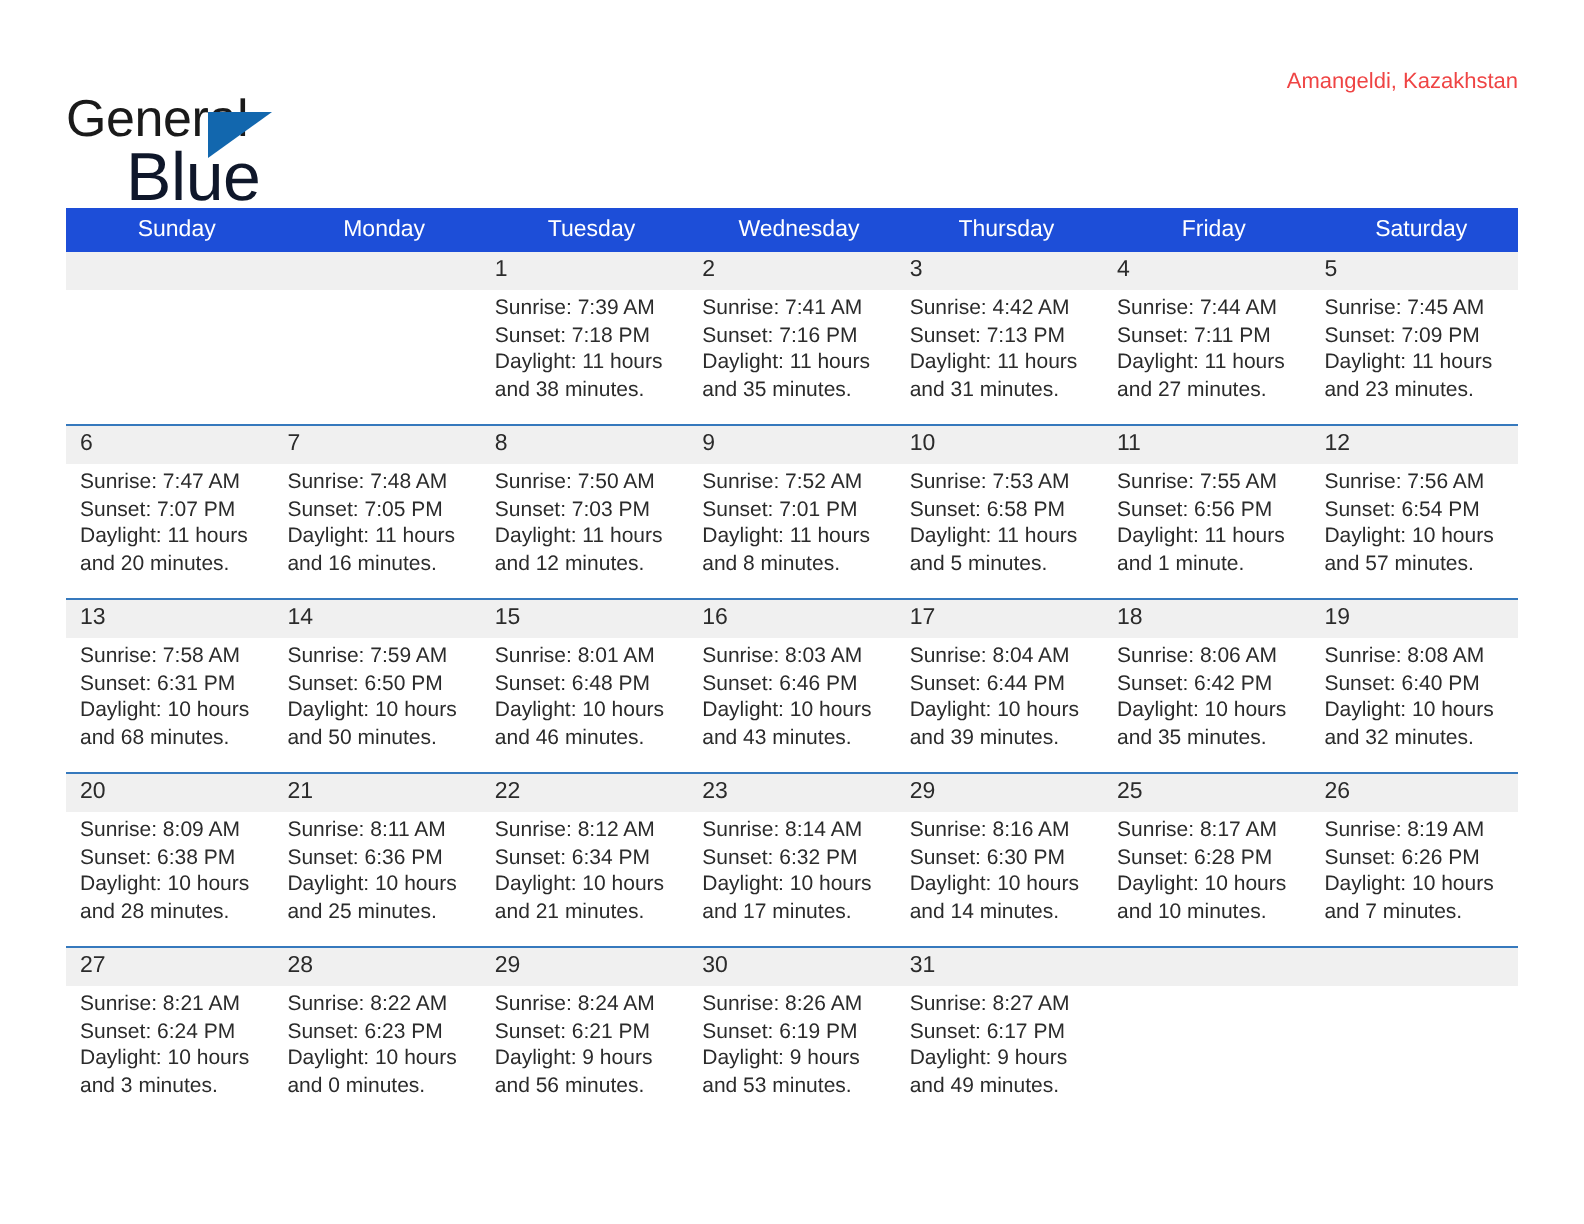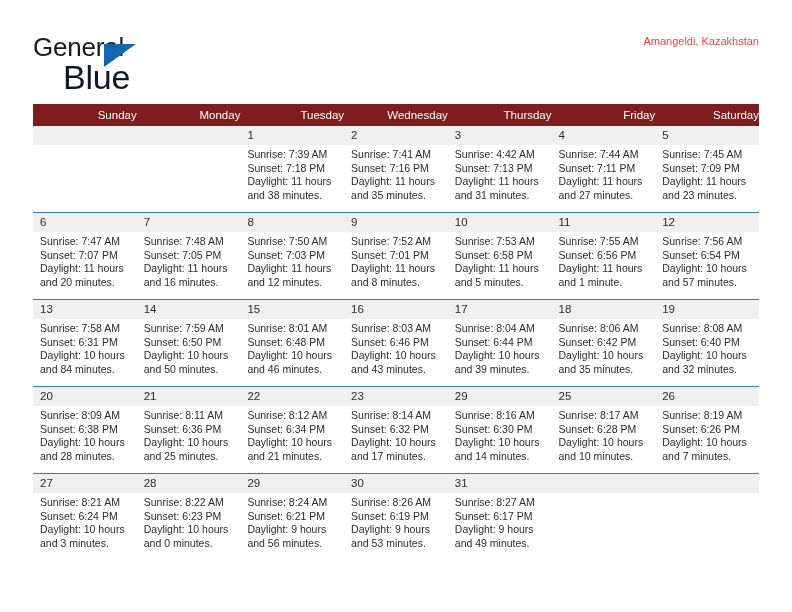--- a/index.html
+++ b/index.html
@@ -27,21 +27,21 @@
     position: absolute;
     left: 33px;
     top: 28px;
     right: 33px;
     height: 68px;
   }
 
   .brand {
     position: absolute;
     left: 0;
-    top: 4px;
+    top: 16px;
     width: 220px;
     height: 62px;
   }
   .brand-general {
     position: absolute;
     left: 0;
     top: 0;
     font-size: 26px;
     letter-spacing: -0.2px;
     color: #1a1a1a;
@@ -90,25 +90,25 @@
   
   .calendar {
     position: absolute;
     left: 33px;
     top: 104px;
     width: 726px;
     border-collapse: collapse;
     table-layout: fixed;
   }
   .calendar th {
-    background: #7f1d1d;
+    background: #1d4ed8;
     color: #ffffff;
     font-size: 11.5px;
     font-weight: normal;
-    text-align: right;
+    text-align: center;
     padding: 5px 0 5px 7px;
     height: 12px;
     border: none;
   }
   .calendar td {
     vertical-align: top;
     padding: 0;
     border: none;
     border-top: 1px solid #3679bd;
     width: 103.7px;
@@ -288,21 +288,21 @@
             </div>
           </td>
         </tr>
         <tr class="week-row">
           <td>
             <div class="daynum">13</div>
             <div class="cell-body">
               <div>Sunrise: 7:58 AM</div>
               <div>Sunset: 6:31 PM</div>
               <div>Daylight: 10 hours</div>
-              <div>and 84 minutes.</div>
+              <div>and 68 minutes.</div>
             </div>
           </td>
           <td>
             <div class="daynum">14</div>
             <div class="cell-body">
               <div>Sunrise: 7:59 AM</div>
               <div>Sunset: 6:50 PM</div>
               <div>Daylight: 10 hours</div>
               <div>and 50 minutes.</div>
             </div>

